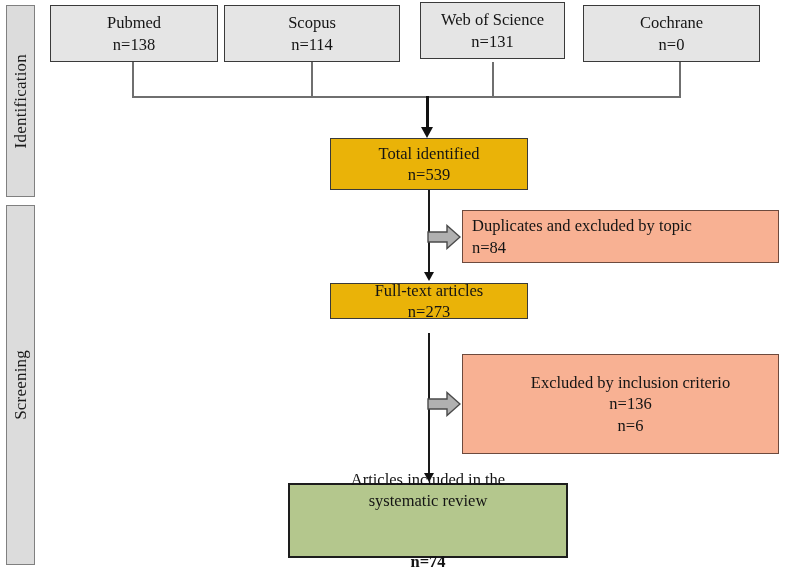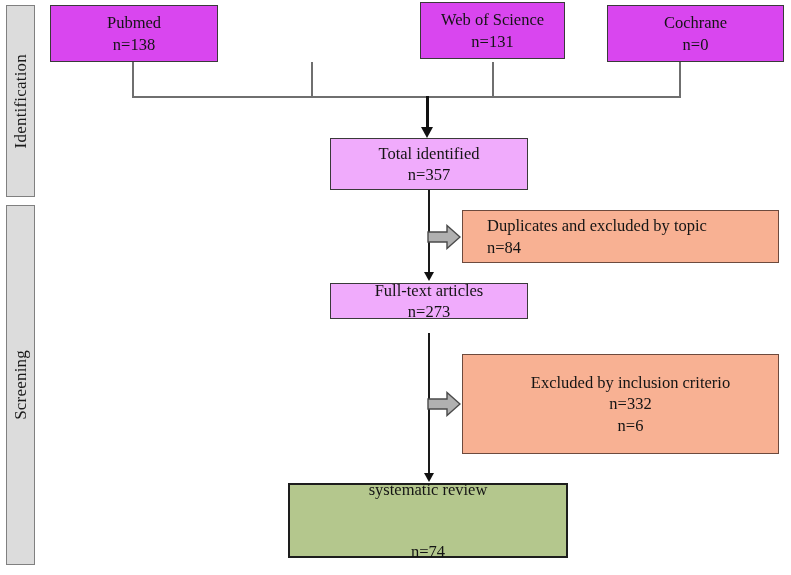--- a/index.html
+++ b/index.html
@@ -44,31 +44,31 @@
     flex-direction: column;
     align-items: center;
     justify-content: center;
     color: #141414;
     font-size: 16.5px;
     line-height: 1.28;
     text-align: center;
     padding: 2px 4px;
   }
   .node .line { display: block; white-space: nowrap; }
-  .node .line.bold { font-weight: normal; margin-top: 40px; }
+  .node .line.bold { font-weight: bold; margin-top: 40px; }
 
-  .node.source   { background: #d946ef; }
-  .node.teal     { background: #f0abfc; }
+  .node.source   { background: #e5e5e5; }
+  .node.teal     { background: #eab308; }
   .node.excluded { background: #f8b193; border-color: #6d4a3d; padding-left: 24px; }
   .node.included { background: #b4c78d; border-color: #1d1d1d; border-width: 2px; }
 
   .node.left-align {
     align-items: flex-start;
     text-align: left;
-    padding-left: 24px;
+    padding-left: 9px;
   }
 
   
   .vline {
     position: absolute;
     background: #4a4a4a;
     width: 1.5px;
   }
   .hline {
     position: absolute;
@@ -113,44 +113,48 @@
 
   <div class="stage-bar" style="left:6px; top:205px; width:29px; height:360px;">
     <span class="stage-label">Screening</span>
   </div>
 
   <div class="node source" style="left:50px; top:5px; width:168px; height:57px;">
     <span class="line">Pubmed</span>
     <span class="line">n=138</span>
   </div>
 
+  <div class="node source" style="left:224px; top:5px; width:176px; height:57px;">
+    <span class="line">Scopus</span>
+    <span class="line">n=114</span>
+  </div>
 
   <div class="node source" style="left:420px; top:2px; width:145px; height:57px;">
     <span class="line">Web of Science</span>
     <span class="line">n=131</span>
   </div>
 
-  <div class="node source" style="left:583px; top:5px; width:177px; height:57px;margin-left:24px;">
+  <div class="node source" style="left:583px; top:5px; width:177px; height:57px;">
     <span class="line">Cochrane</span>
     <span class="line">n=0</span>
   </div>
 
   <div class="vline thin" style="left:132px; top:62px; height:36px;"></div>
   <div class="vline thin" style="left:311px; top:62px; height:36px;"></div>
   <div class="vline thin" style="left:492px; top:62px; height:36px;"></div>
   <div class="vline thin" style="left:679px; top:62px; height:36px;"></div>
 
   <div class="hline thin" style="left:132px; top:96px; width:549px;"></div>
 
   <div class="vline thick" style="left:426px; top:96px; height:32px;"></div>
   <div class="arrowhead-down big" style="left:421px; top:127px;"></div>
 
   <div class="node teal" style="left:330px; top:138px; width:198px; height:52px;">
     <span class="line">Total identified</span>
-    <span class="line">n=357</span>
+    <span class="line">n=539</span>
   </div>
 
   <div class="vline arrowline" style="left:428px; top:190px; height:83px;"></div>
   <div class="arrowhead-down" style="left:424px; top:272px;"></div>
 
   <div class="block-arrow" style="left:427px; top:224px;">
     <svg viewBox="0 0 34 26" preserveAspectRatio="none">
       <polygon points="1,8 20,8 20,1.5 33,13 20,24.5 20,18 1,18" fill="#b0b0b0" stroke="#4a4a4a" stroke-width="1.4" stroke-linejoin="miter"></polygon>
     </svg>
   </div>
@@ -169,22 +173,23 @@
   <div class="arrowhead-down" style="left:424px; top:473px;"></div>
 
   <div class="block-arrow" style="left:427px; top:391px;">
     <svg viewBox="0 0 34 26" preserveAspectRatio="none">
       <polygon points="1,8 20,8 20,1.5 33,13 20,24.5 20,18 1,18" fill="#b0b0b0" stroke="#4a4a4a" stroke-width="1.4" stroke-linejoin="miter"></polygon>
     </svg>
   </div>
 
   <div class="node excluded" style="left:462px; top:354px; width:317px; height:100px;">
     <span class="line">Excluded by inclusion criterio</span>
-    <span class="line">n=332</span>
+    <span class="line">n=136</span>
     <span class="line">n=6</span>
   </div>
 
   <div class="node included" style="left:288px; top:483px; width:280px; height:75px;">
+    <span class="line">Articles included in the</span>
     <span class="line">systematic review</span>
     <span class="line bold">n=74</span>
   </div>
 
 </div>
 
 </body></html>

